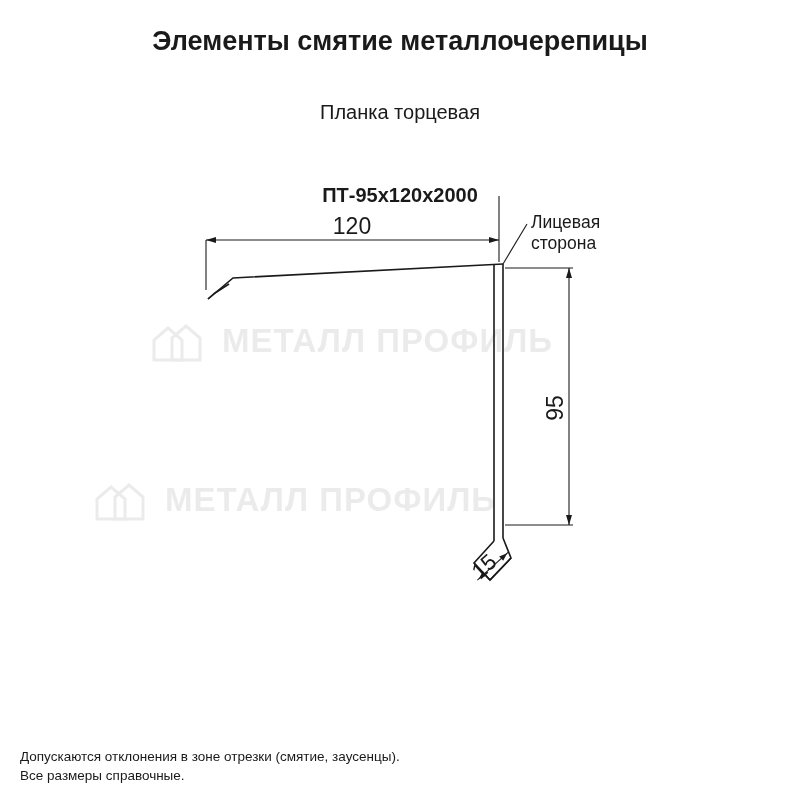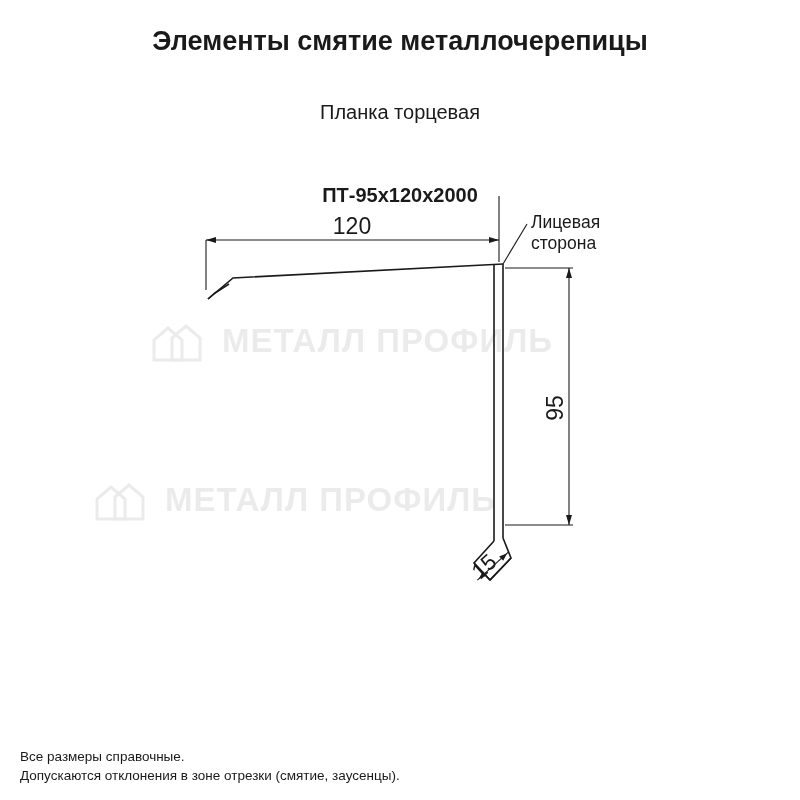--- a/index.html
+++ b/index.html
@@ -159,17 +159,17 @@
 
     <g stroke="#1a1a1a" stroke-width="1.1" fill="none">
       <line x1="503" y1="264" x2="527" y2="224"></line>
     </g>
     <text x="531" y="228" font-family="Liberation Sans, sans-serif" font-size="17.5" fill="#1a1a1a">Лицевая</text>
     <text x="531" y="249" font-family="Liberation Sans, sans-serif" font-size="17.5" fill="#1a1a1a">сторона</text>
 
   </svg>
 
   <div class="footnotes">
+    <div>Допускаются отклонения в зоне отрезки (смятие, заусенцы).</div>
     <div>Все размеры справочные.</div>
-    <div>Допускаются отклонения в зоне отрезки (смятие, заусенцы).</div>
   </div>
 
 </div>
 
 </body></html>

